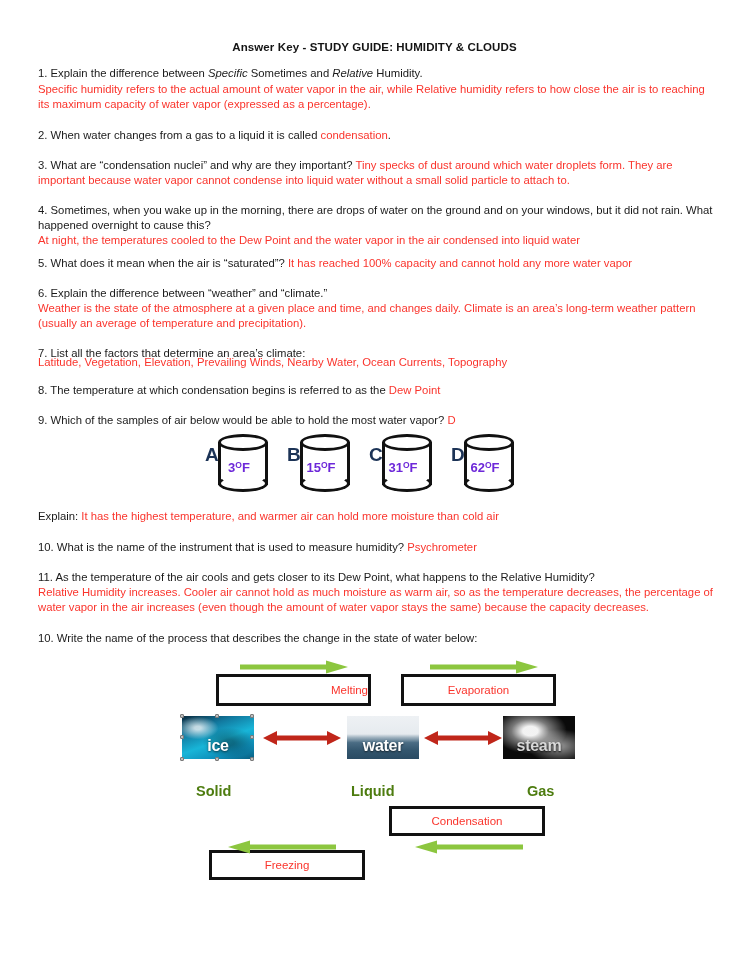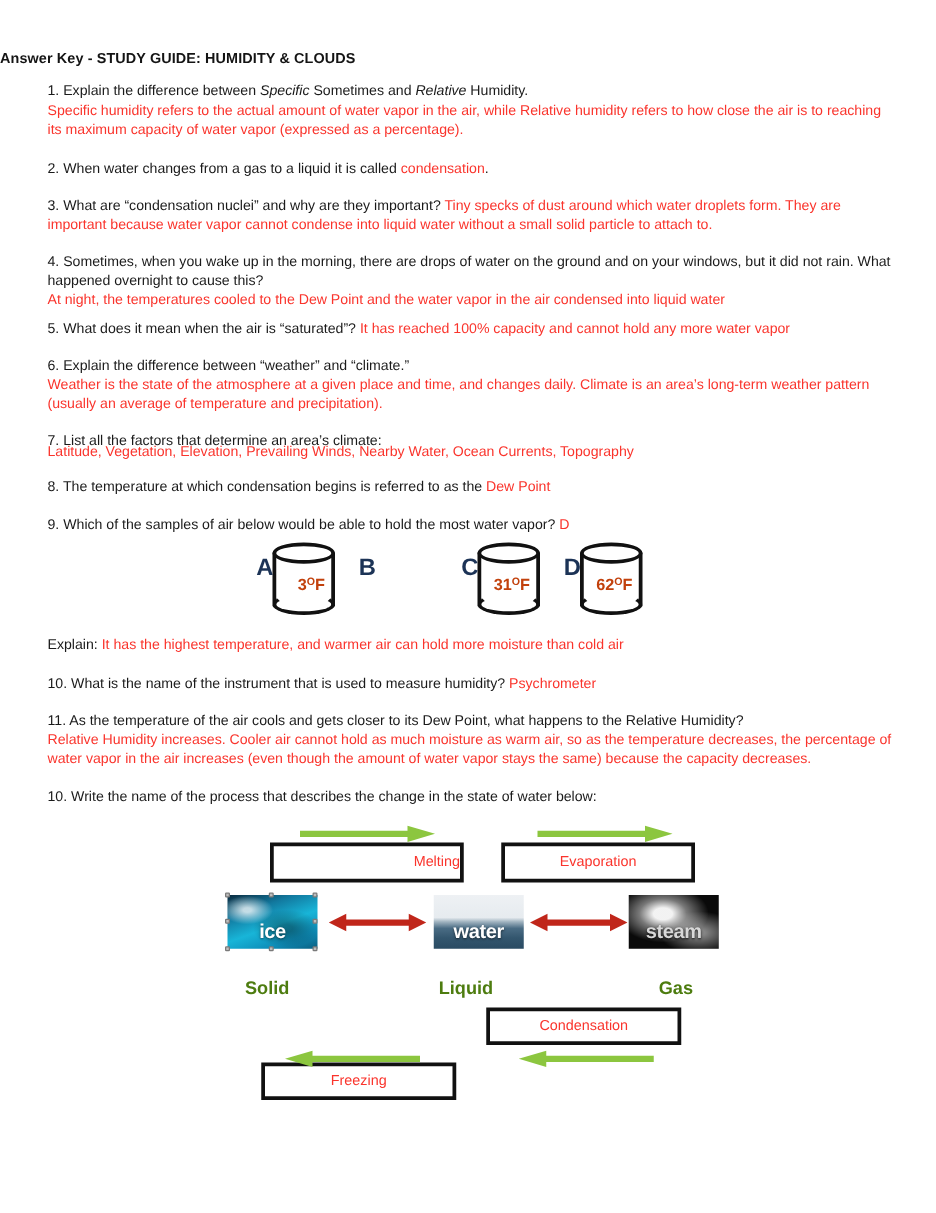--- a/index.html
+++ b/index.html
@@ -20,20 +20,21 @@
     position: absolute;
     left: 0; top: 0;
     width: 749px;
     height: 970px;
     background: #fff;
   }
   .doc-title {
     position: absolute;
     left: 0; top: 41px;
     width: 749px;
+    text-align: center;
     font-size: 11.5px;
     font-weight: bold;
     letter-spacing: 0.1px;
     color: #141414;
   }
   .q {
     position: absolute;
     left: 38px;
     width: 680px;
     font-size: 11.3px;
@@ -102,24 +103,24 @@
     border-radius: 50%;
     box-sizing: border-box;
     border-top-color: transparent;
     background: transparent;
     z-index: 1;
   }
   .cyl-temp {
     position: absolute;
     left: 0; top: 26px;
     width: 42px;
-    text-align: right;
+    text-align: center;
     font-size: 13px;
     font-weight: bold;
-    color: #c2410c;
+    color: #6d28d9;
     z-index: 4;
   }
   .cyl-temp sup {
     font-size: 8.5px;
     vertical-align: 4px;
   }
 
   
   .diagram {
     position: absolute;
@@ -247,20 +248,26 @@
       <div class="cyl-body">
         <div class="cyl-bottom"></div>
         <div class="cyl-side"></div>
         <div class="cyl-top"></div>
         <div class="cyl-temp"><span>3</span><sup>O</sup><span>F</span></div>
       </div>
     </div>
 
     <div class="cyl-unit" style="left:287px;">
       <span class="cyl-letter">B</span>
+      <div class="cyl-body">
+        <div class="cyl-bottom"></div>
+        <div class="cyl-side"></div>
+        <div class="cyl-top"></div>
+        <div class="cyl-temp"><span>15</span><sup>O</sup><span>F</span></div>
+      </div>
     </div>
 
     <div class="cyl-unit" style="left:369px;">
       <span class="cyl-letter">C</span>
       <div class="cyl-body">
         <div class="cyl-bottom"></div>
         <div class="cyl-side"></div>
         <div class="cyl-top"></div>
         <div class="cyl-temp"><span>31</span><sup>O</sup><span>F</span></div>
       </div>

